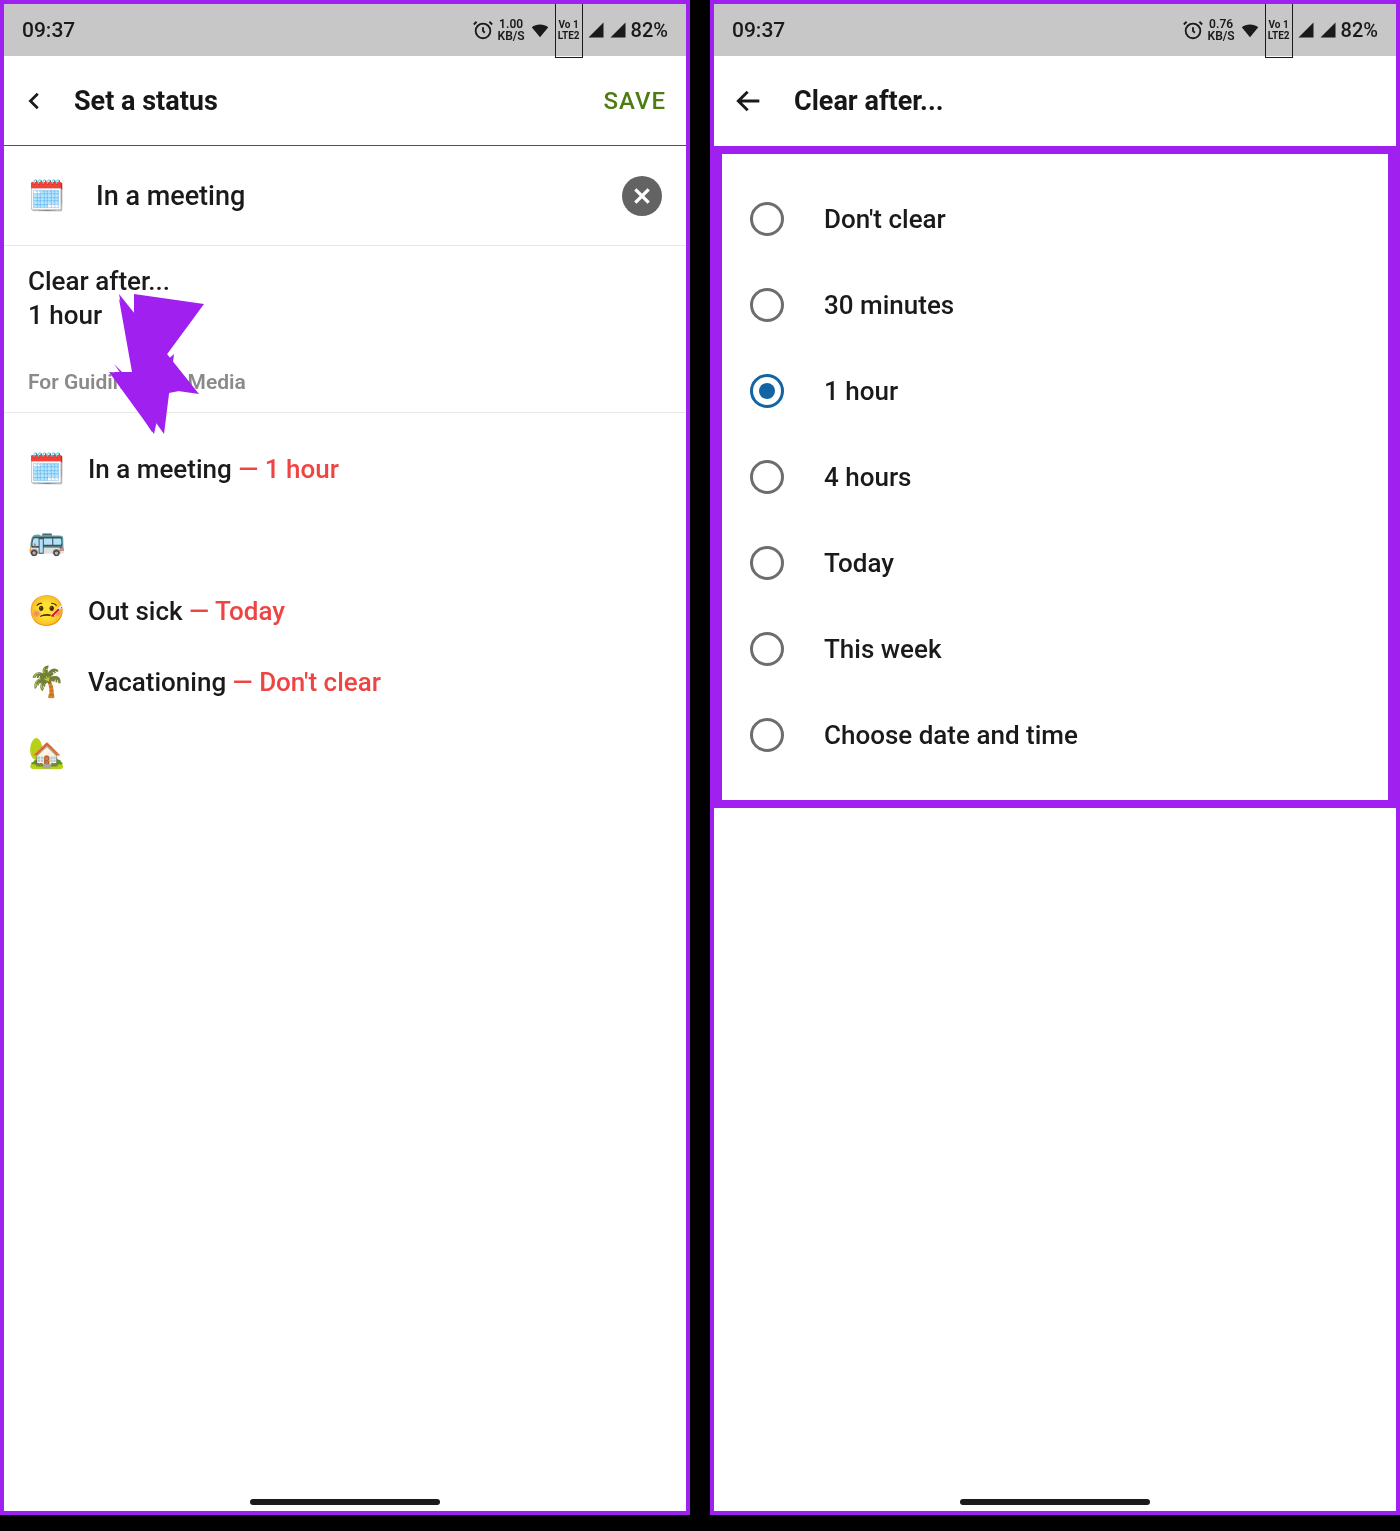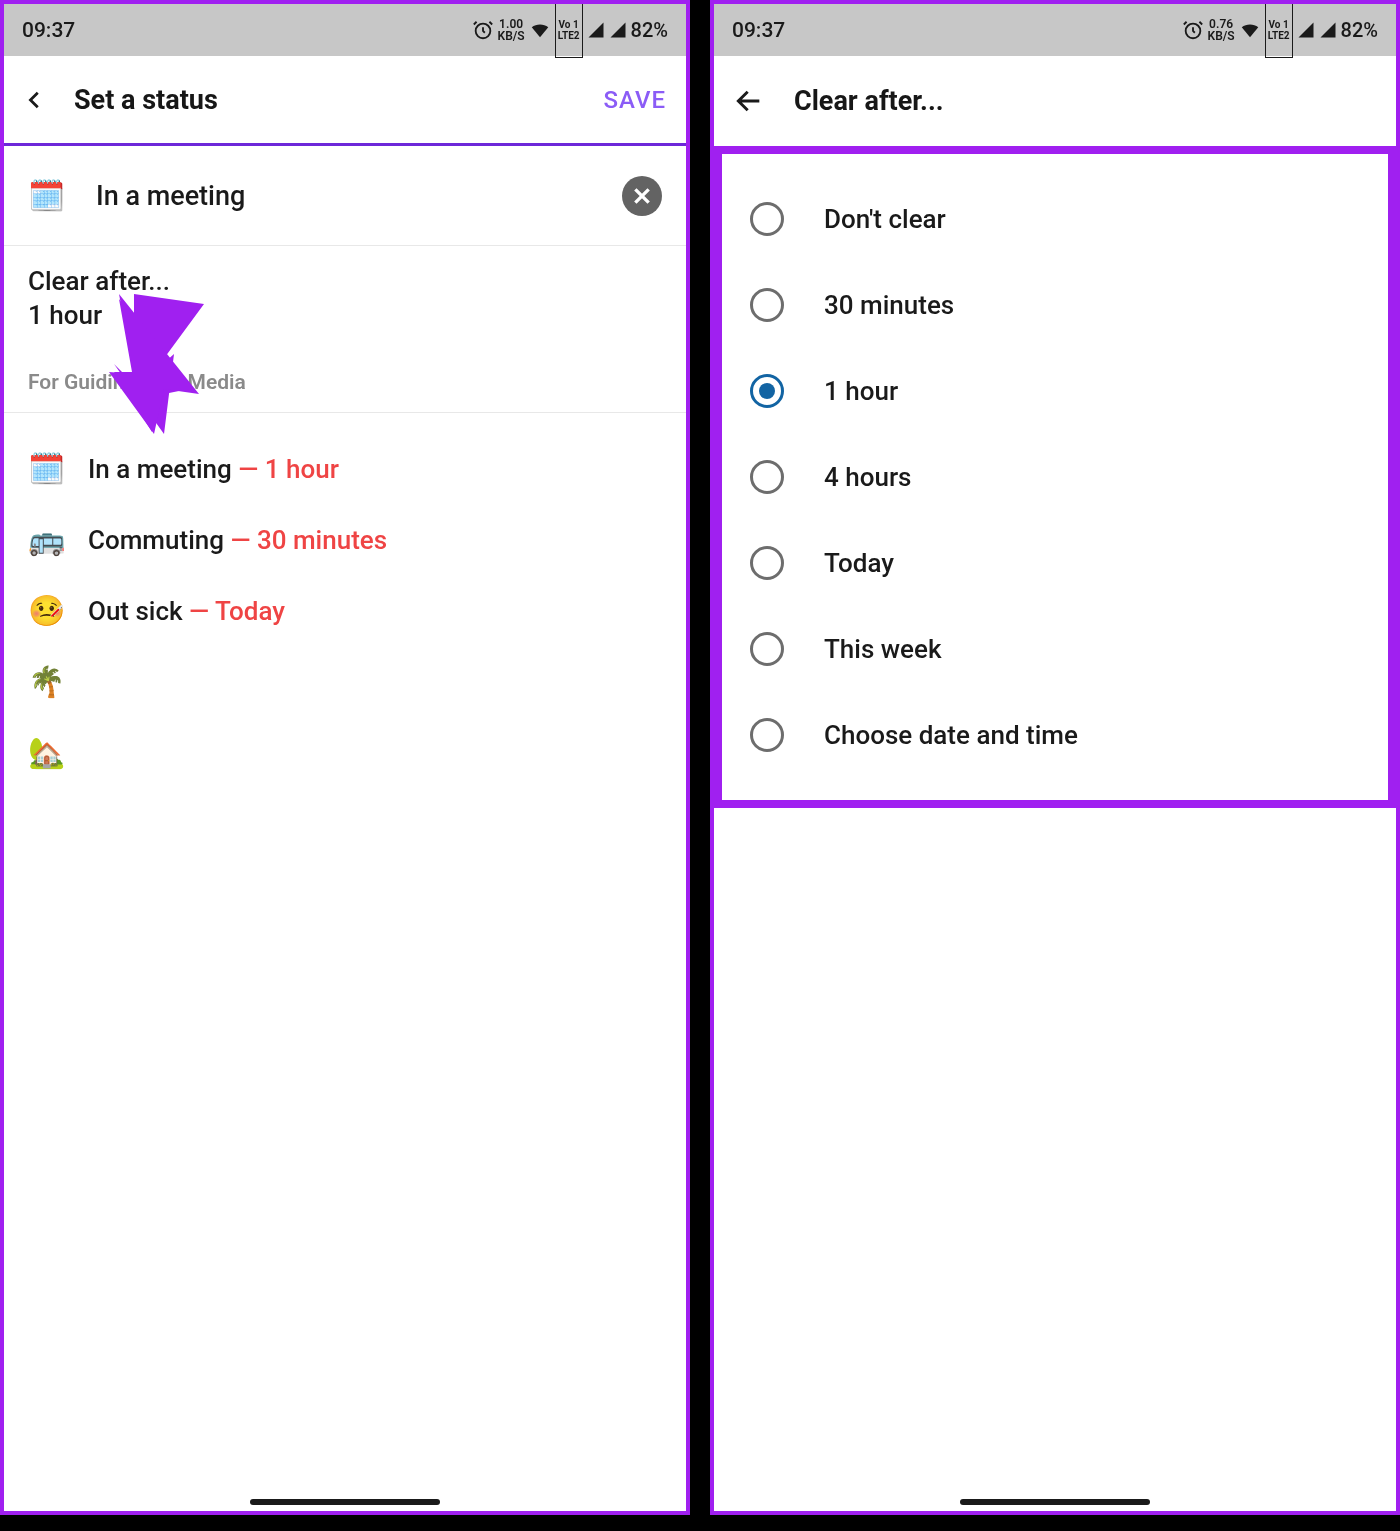--- a/index.html
+++ b/index.html
@@ -34,24 +34,24 @@
   }
   .status-right { display: flex; align-items: center; gap: 4px; font-size: 15px; }
   .status-right svg { display: block; }
   .kbs-box { display:flex; flex-direction:column; align-items:center; line-height:1; font-size:12px; font-weight:600;}
   .lte-box { border:1.5px solid #1a1a1a; padding:16px 2px; font-size:10px; font-weight:700; line-height:1.1; display:flex; flex-direction:column; align-items:center;}
   .header {
     height: 90px;
     display: flex;
     align-items: center;
     padding: 0 20px;
-    border-bottom: 3px solid #6d28d9;
+    border-bottom: 1px solid #6d28d9;
   }
   .header-title { font-size: 27px; font-weight: 700; color: #171717; margin-left: 28px; flex:1; }
-  .header-action { font-size: 24px; font-weight: 500; color: #8b5cf6; letter-spacing: 1px; }
+  .header-action { font-size: 24px; font-weight: 500; color: #4d7c0f; letter-spacing: 1px; }
   .status-row {
     height: 100px;
     display: flex;
     align-items: center;
     padding: 0 24px;
     border-bottom: 1px solid #e8e8e8;
     gap: 34px;
   }
   .emoji { font-size: 30px; width: 34px; text-align:center; }
   .status-text { flex:1; font-size: 27px; font-weight: 500; color: #1a1a1a; }
@@ -165,28 +165,28 @@
 
   <div class="section-label">For GuidingTech Media</div>
 
   <div class="suggestions">
     <div class="suggestion">
       <span class="emoji">🗓️</span>
       <span><span class="sug-text">In a meeting</span><span class="sug-dur"> — <span>1 hour</span></span></span>
     </div>
     <div class="suggestion">
       <span class="emoji">🚌</span>
-      <span><span class="sug-text">Commuting</span><span class="sug-dur"> — <span>30 minutes</span></span></span>
     </div>
     <div class="suggestion">
       <span class="emoji">🤒</span>
       <span><span class="sug-text">Out sick</span><span class="sug-dur"> — <span>Today</span></span></span>
     </div>
     <div class="suggestion">
       <span class="emoji">🌴</span>
+      <span><span class="sug-text">Vacationing</span><span class="sug-dur"> — <span>Don't clear</span></span></span>
     </div>
     <div class="suggestion">
       <span class="emoji">🏡</span>
     </div>
   </div>
 
   <div class="cursor-overlay">
     <svg class="arrow-svg" viewBox="0 0 100 140">
       <path d="M10 0 L10 90 L-10 70 L40 140 L50 60 L30 78 L80 10 Z" fill="#a020f0" transform="translate(20,0)"></path>
       <path d="M15 5 L85 95 L60 100 L48 138 L10 78 L28 78 L15 5 Z" fill="#a020f0"></path>

